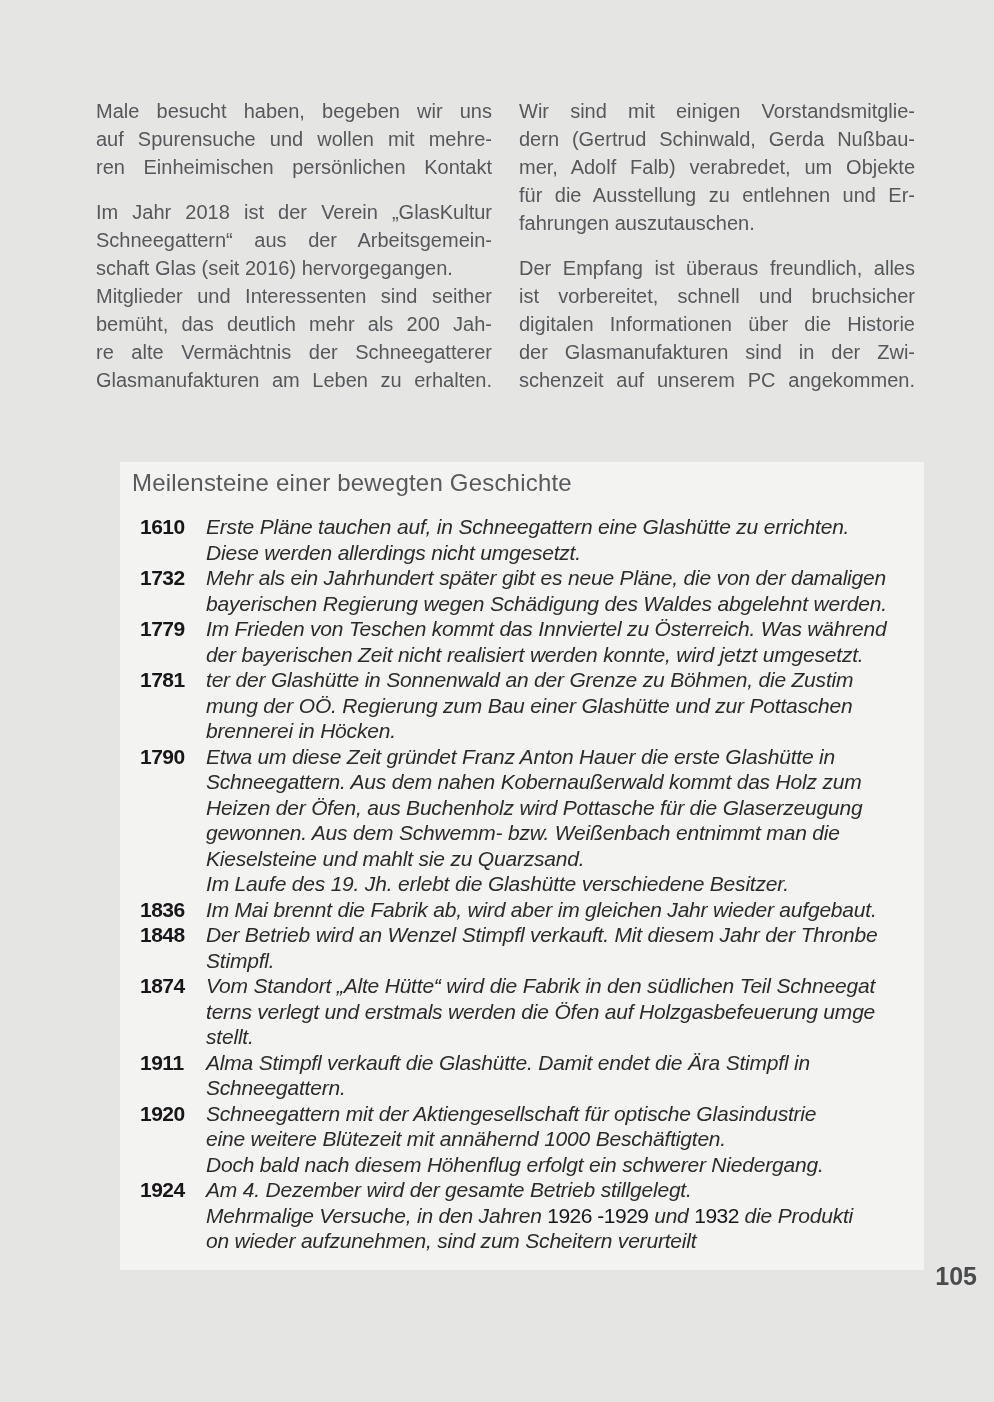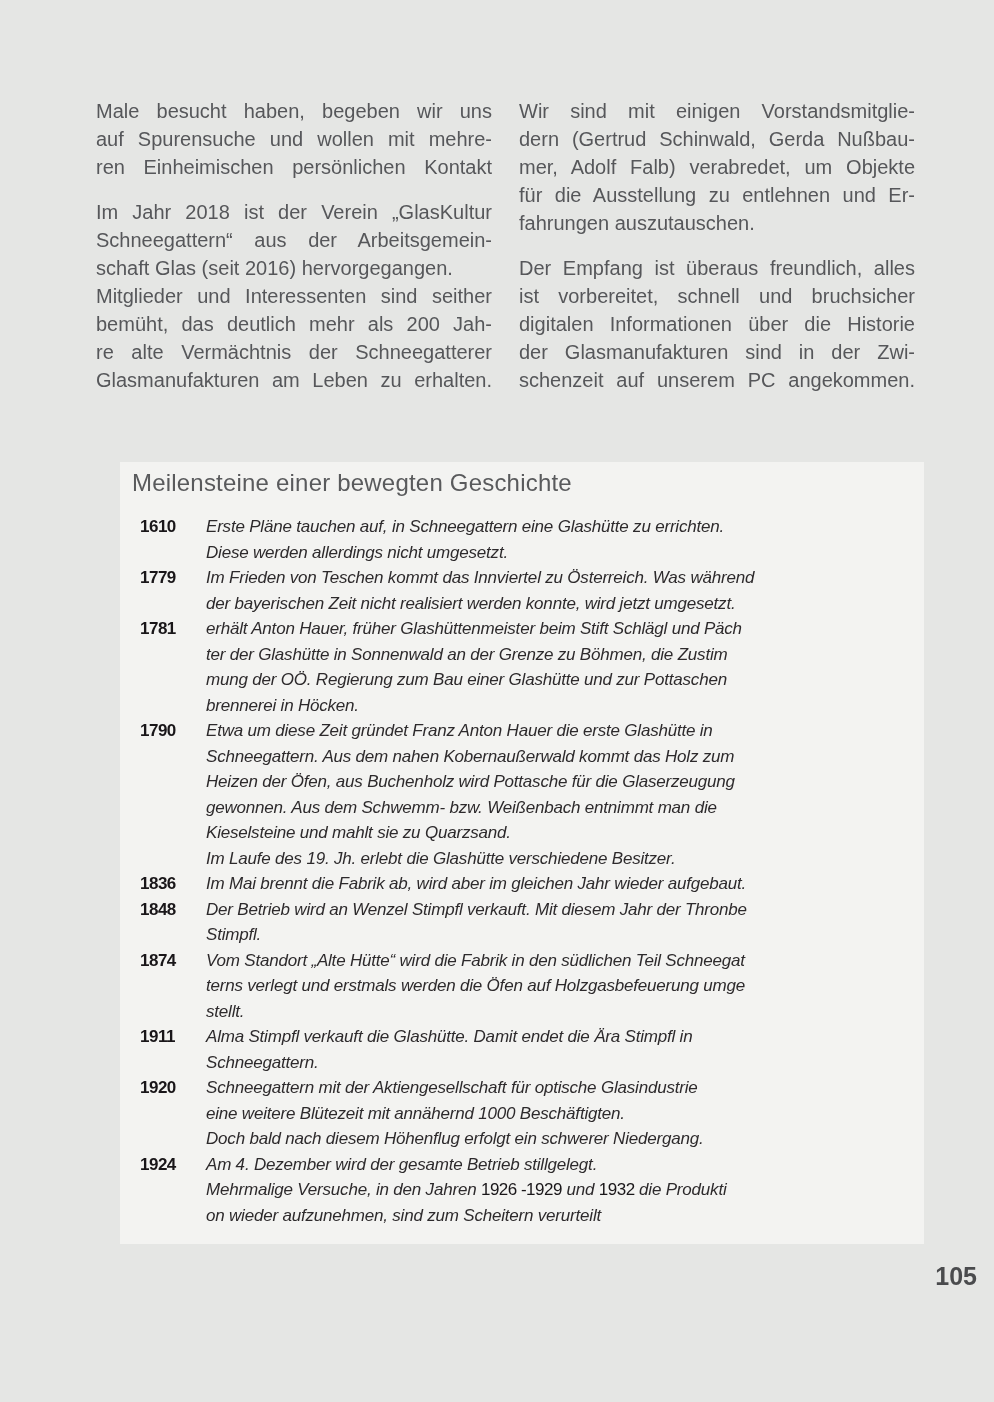--- a/index.html
+++ b/index.html
@@ -54,21 +54,21 @@
   .box-title {
     margin: 0 0 0 12px;
     font-size: 24px;
     line-height: 30px;
     font-weight: 400;
     color: var(--title-text);
     letter-spacing: 0.2px;
   }
   .entries {
     margin-top: 16px;
-    font-size: 17px;
+    font-size: 21px;
     line-height: 25.5px;
     color: var(--timeline-text);
     letter-spacing: -0.2px;
   }
   .entry { position: relative; padding-left: 62px; }
   .year {
     position: absolute;
     left: 20px;
     top: 0;
     font-weight: 700;
@@ -136,27 +136,31 @@
 
   <div class="box">
     <h2 class="box-title">Meilensteine einer bewegten Geschichte</h2>
     <div class="entries" id="timeline-entries">
         <div class="entry">
           <span class="year">1610</span>
           <div class="tline">Erste Pläne tauchen auf, in Schneegattern eine Glashütte zu errichten.</div>
           <div class="tline">Diese werden allerdings nicht umgesetzt.</div>
         </div>
         <div class="entry">
+          <span class="year">1732</span>
+          <div class="tline">Mehr als ein Jahrhundert später  gibt es neue Pläne, die von der damaligen</div>
+          <div class="tline">bayerischen Regierung wegen Schädigung des Waldes abgelehnt werden.</div>
+        </div>
+        <div class="entry">
           <span class="year">1779</span>
           <div class="tline">Im Frieden von Teschen kommt das Innviertel zu Österreich. Was während</div>
           <div class="tline">der bayerischen Zeit nicht realisiert werden konnte, wird jetzt umgesetzt.</div>
         </div>
         <div class="entry">
           <span class="year">1781</span>
-          <div class="tline">erhält Anton Hauer, früher Glashüttenmeister beim Stift Schlägl und Päch</div>
           <div class="tline">ter der Glashütte in Sonnenwald an der Grenze zu Böhmen, die Zustim</div>
           <div class="tline">mung der OÖ. Regierung zum Bau einer Glashütte und zur Pottaschen</div>
           <div class="tline">brennerei in Höcken.</div>
         </div>
         <div class="entry">
           <span class="year">1790</span>
           <div class="tline">Etwa um diese Zeit gründet Franz Anton Hauer die erste Glashütte in</div>
           <div class="tline">Schneegattern. Aus dem nahen Kobernaußerwald kommt das Holz zum</div>
           <div class="tline">Heizen der Öfen,  aus Buchenholz wird Pottasche für die Glaserzeugung</div>
           <div class="tline">gewonnen. Aus dem Schwemm- bzw. Weißenbach entnimmt man die</div>

